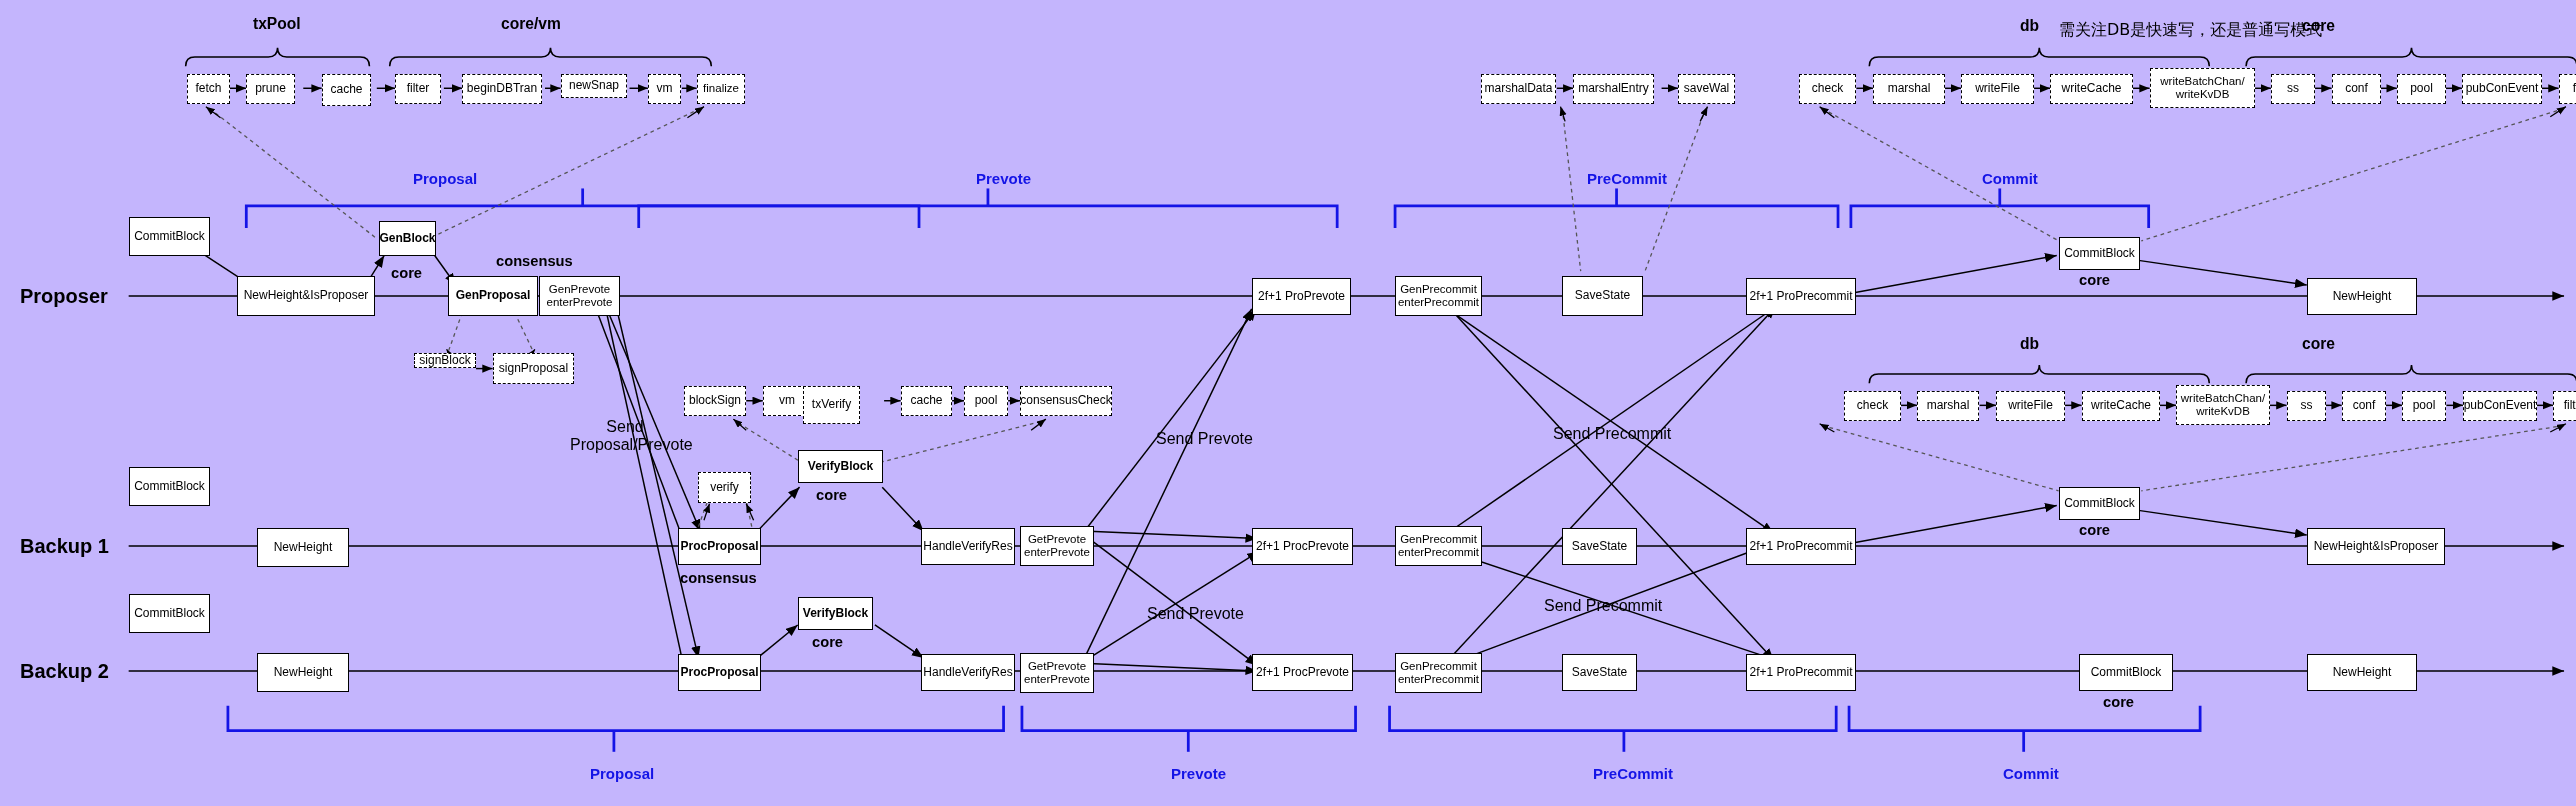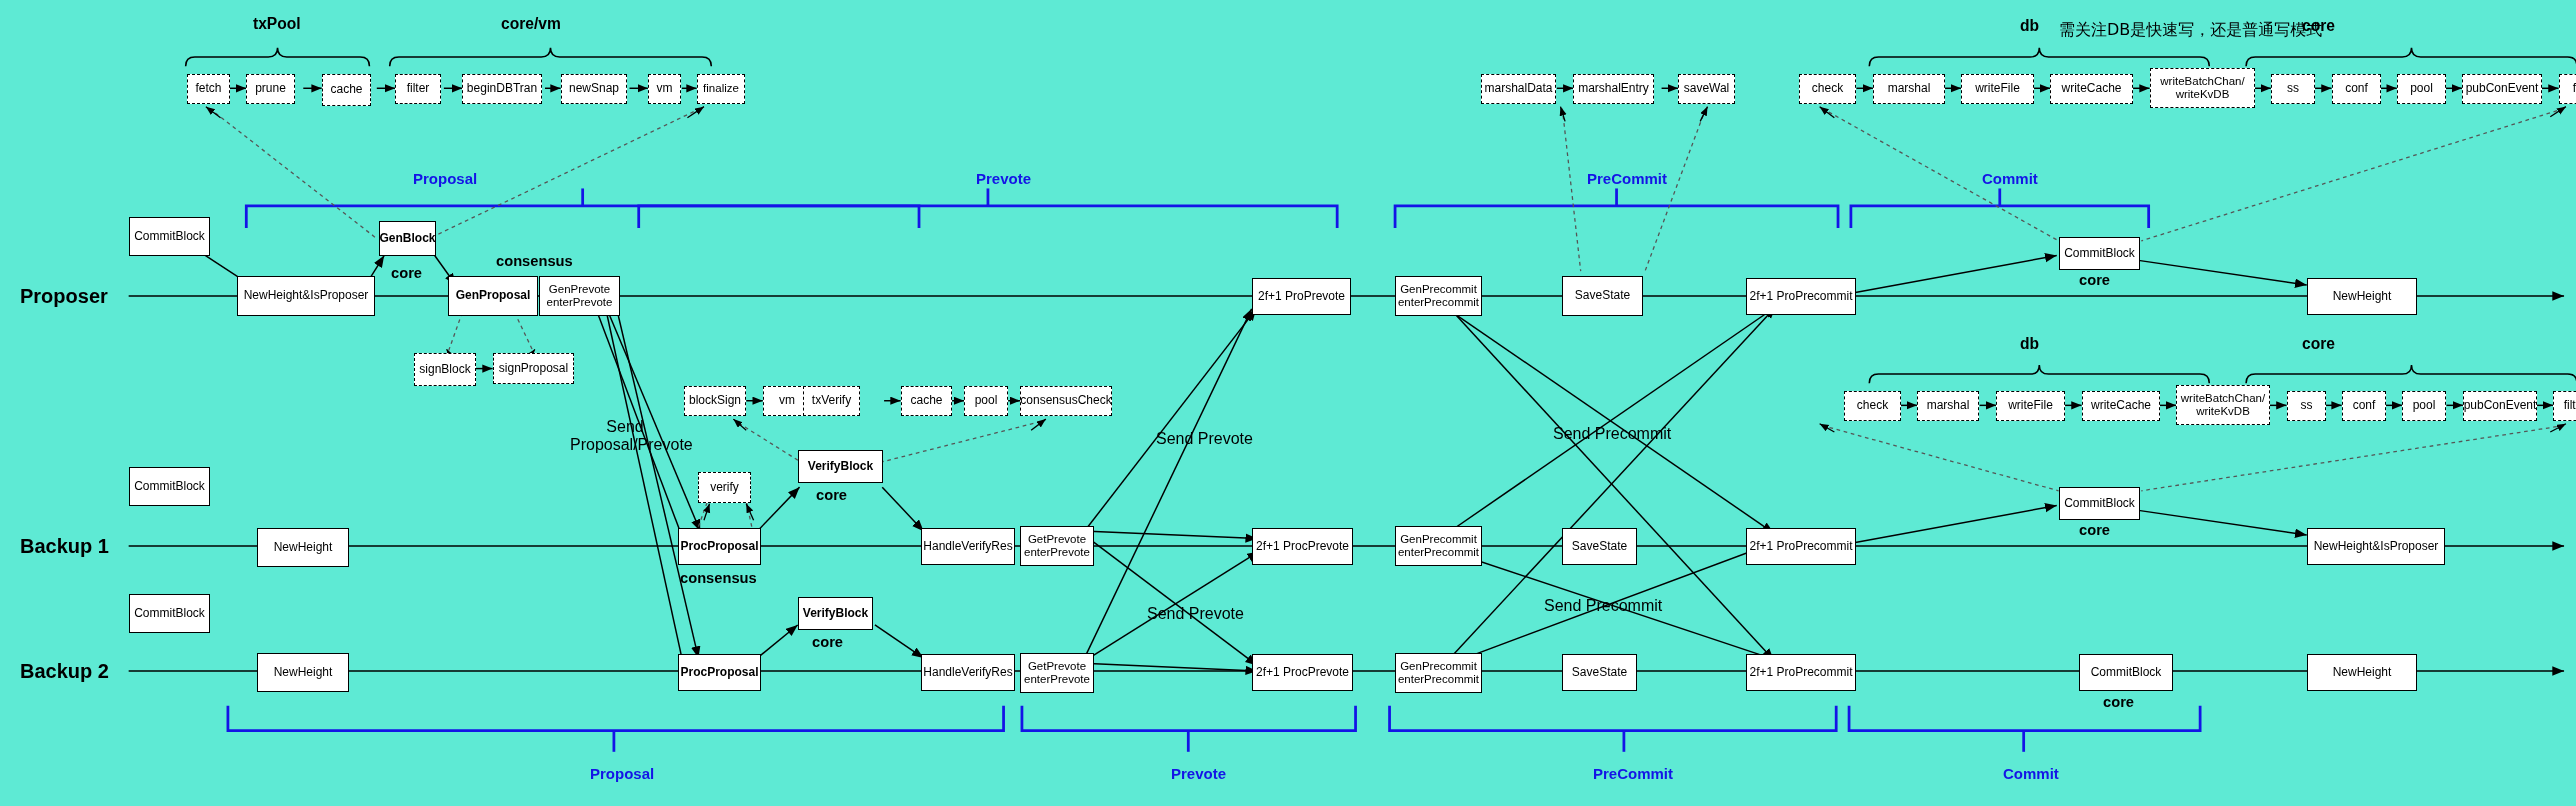--- a/index.html
+++ b/index.html
@@ -1,17 +1,17 @@
 <!DOCTYPE html>
 <html style="font-size:14.7px"><head>
 <meta charset="utf-8">
 <style>
   html,body{margin:0;padding:0;background:#fff;}
   body{font-family:"Liberation Sans","DejaVu Sans",sans-serif;}
-  #stage{position:relative;width:2576px;height:807px;background:#5eead4;overflow:hidden;}
+  #stage{position:relative;width:2576px;height:807px;background:#c4b5fd;overflow:hidden;}
 
   .lane-label{position:absolute;font-weight:bold;font-size:20px;color:#000;white-space:nowrap;}
 
   .box{position:absolute;box-sizing:border-box;border:1.4px solid #000;background:#fff;
        display:flex;align-items:center;justify-content:center;text-align:center;
        font-size:12px;line-height:1.15;color:#000;padding:0.9px 1.8px;}
   .box.bold{font-weight:bold;}
   .box.dash{border:1.5px dashed #000;}
   .box.small{font-size:11.5px;}
 
@@ -261,21 +261,21 @@
   <div class="grp-label big" style="left:501px;top:14.7px;">core/vm</div>
   <div class="grp-label big" style="left:2020px;top:16.5px;">db</div>
   <div class="note-cn" style="left:2059px;top:20px;">需关注DB是快速写，还是普通写模式</div>
   <div class="grp-label big" style="left:2302px;top:16.5px;">core</div>
 
   <div class="box dash" style="left:187px;top:74px;width:43px;height:30px;">fetch</div>
   <div class="box dash" style="left:246px;top:74px;width:49px;height:30px;">prune</div>
   <div class="box dash" style="left:322px;top:74px;width:49px;height:32px;">cache</div>
   <div class="box dash" style="left:395px;top:74px;width:46px;height:30px;">filter</div>
   <div class="box dash" style="left:462px;top:74px;width:80px;height:30px;">beginDBTran</div>
-  <div class="box dash" style="left:561px;top:74px;width:66px;height:30px;">newSnap</div>
+  <div class="box dash" style="left:561px;top:74px;width:66px;height:24px;">newSnap</div>
   <div class="box dash" style="left:648px;top:74px;width:33px;height:30px;">vm</div>
   <div class="box dash small" style="left:697px;top:74px;width:48px;height:30px;">finalize</div>
 
   <div class="box dash" style="left:1481px;top:74px;width:75px;height:30px;">marshalData</div>
   <div class="box dash" style="left:1573px;top:74px;width:81px;height:30px;">marshalEntry</div>
   <div class="box dash" style="left:1678px;top:74px;width:57px;height:30px;">saveWal</div>
 
   <div class="box dash" style="left:1799px;top:74px;width:57px;height:30px;">check</div>
   <div class="box dash" style="left:1873px;top:74px;width:72px;height:30px;">marshal</div>
   <div class="box dash" style="left:1961px;top:74px;width:73px;height:30px;">writeFile</div>
@@ -299,21 +299,21 @@
 
   <div class="box" style="left:129px;top:217px;width:81px;height:39px;">CommitBlock</div>
   <div class="box" style="left:237px;top:276px;width:138px;height:40px;">NewHeight&amp;IsProposer</div>
   <div class="box bold" style="left:379px;top:221px;width:57px;height:35px;">GenBlock</div>
   <div class="grp-label" style="left:391px;top:265px;">core</div>
   <div class="box bold" style="left:448px;top:276px;width:90px;height:40px;">GenProposal</div>
   <div class="grp-label" style="left:496px;top:253px;">consensus</div>
   <div class="box small" style="left:539px;top:276px;width:81px;height:40px;white-space:pre-line;">GenPrevote
 enterPrevote</div>
 
-  <div class="box dash" style="left:414px;top:353px;width:62px;height:33px;">signBlock</div>
+  <div class="box dash" style="left:414px;top:353px;width:62px;height:15px;">signBlock</div>
   <div class="box dash" style="left:493px;top:353px;width:81px;height:31px;">signProposal</div>
 
   <div class="box bold" style="left:1252px;top:278px;width:99px;height:37px;font-weight:normal;">2f+1 ProPrevote</div>
   <div class="box small" style="left:1395px;top:276px;width:87px;height:40px;white-space:pre-line;">GenPrecommit
 enterPrecommit</div>
   <div class="box" style="left:1562px;top:276px;width:81px;height:40px;">SaveState</div>
   <div class="box" style="left:1746px;top:278px;width:110px;height:37px;">2f+1 ProPrecommit</div>
   <div class="box" style="left:2059px;top:237px;width:81px;height:33px;">CommitBlock</div>
   <div class="grp-label" style="left:2079px;top:272px;">core</div>
   <div class="box" style="left:2307px;top:278px;width:110px;height:37px;">NewHeight</div>
@@ -328,21 +328,21 @@
   <div class="box dash small" style="left:2176px;top:385px;width:94px;height:40px;white-space:pre-line;">writeBatchChan/
 writeKvDB</div>
   <div class="box dash" style="left:2287px;top:391px;width:39px;height:30px;">ss</div>
   <div class="box dash" style="left:2342px;top:391px;width:44px;height:30px;">conf</div>
   <div class="box dash" style="left:2402px;top:391px;width:44px;height:30px;">pool</div>
   <div class="box dash" style="left:2463px;top:391px;width:74px;height:30px;">pubConEvent</div>
   <div class="box dash" style="left:2553px;top:391px;width:44px;height:30px;">filter</div>
 
   <div class="box dash" style="left:684px;top:386px;width:62px;height:30px;">blockSign</div>
   <div class="box dash" style="left:763px;top:386px;width:48px;height:30px;">vm</div>
-  <div class="box dash" style="left:803px;top:386px;width:57px;height:30px;">txVerify</div>
+  <div class="box dash" style="left:803px;top:386px;width:57px;height:38px;">txVerify</div>
   <div class="box dash" style="left:901px;top:386px;width:51px;height:30px;">cache</div>
   <div class="box dash" style="left:964px;top:386px;width:44px;height:30px;">pool</div>
   <div class="box dash" style="left:1020px;top:386px;width:92px;height:30px;">consensusCheck</div>
 
   <div class="box" style="left:129px;top:467px;width:81px;height:39px;">CommitBlock</div>
   <div class="box" style="left:257px;top:528px;width:92px;height:39px;">NewHeight</div>
 
   <div class="box dash" style="left:698px;top:472px;width:53px;height:31px;">verify</div>
   <div class="box bold" style="left:678px;top:528px;width:83px;height:37px;">ProcProposal</div>
   <div class="grp-label" style="left:680px;top:570px;">consensus</div>

